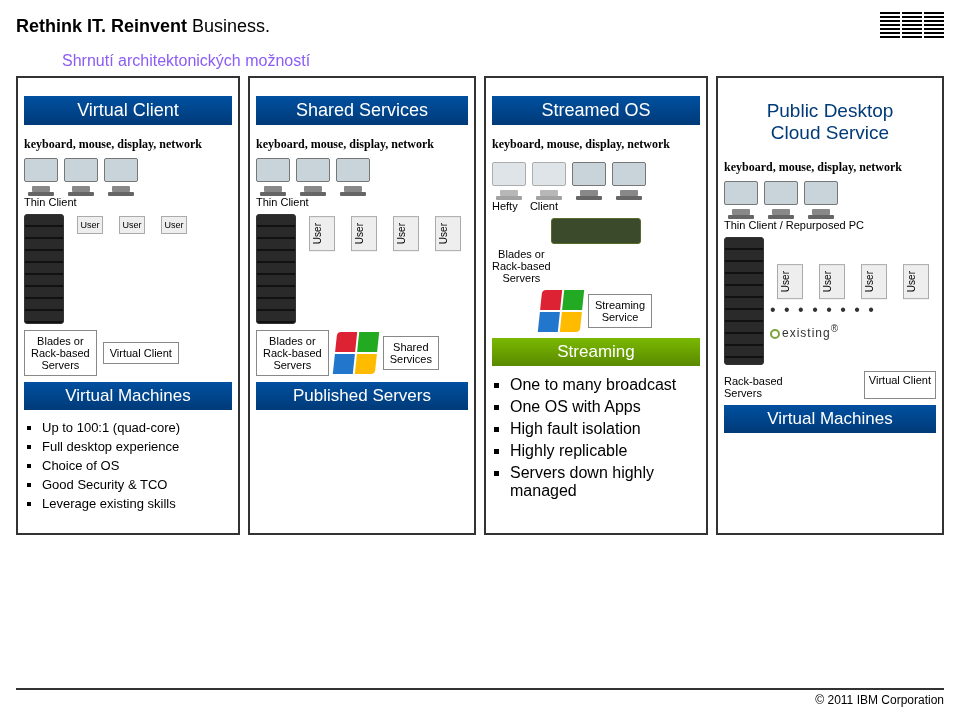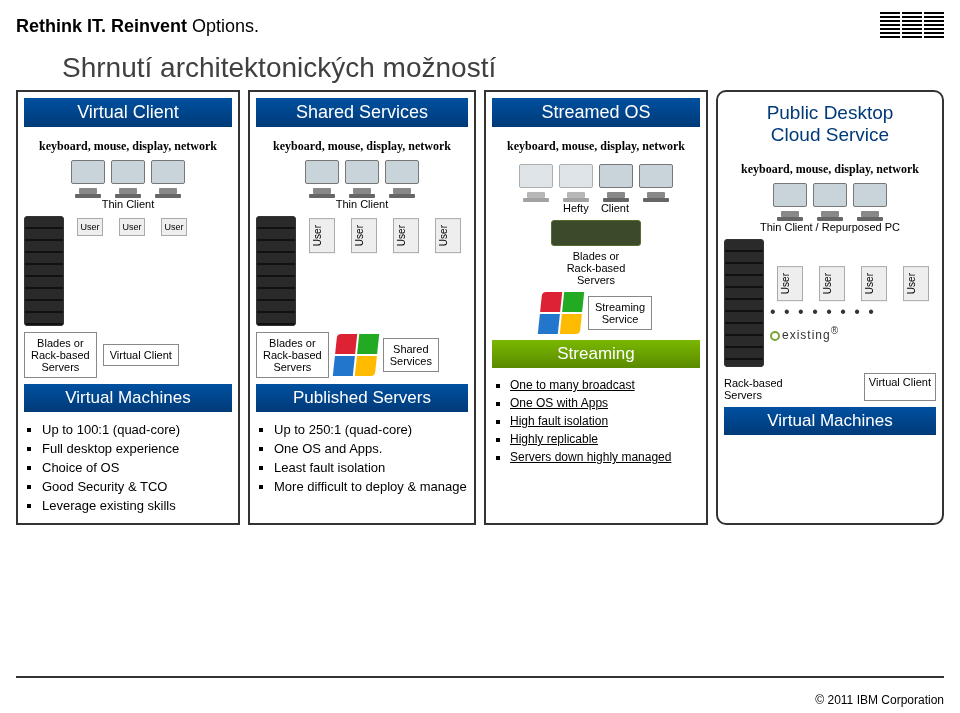--- a/index.html
+++ b/index.html
@@ -6,25 +6,25 @@
   html, body { width: 960px; height: 713px; font-family: Arial, Helvetica, sans-serif; background: #fff; color: #000; }
   body { position: relative; padding: 12px 16px 6px 16px; }
 
   .top-bar { display: flex; justify-content: space-between; align-items: center; }
   .tagline { font-size: 18px; }
   .tagline .bold { font-weight: 700; }
   .ibm-logo { display: flex; gap: 2px; }
   .ibm-logo span { display: inline-block; width: 20px; height: 28px; background:
     repeating-linear-gradient(to bottom, #000 0 2px, transparent 2px 4px); }
 
-  .section-title { color: #404040; font-size: 28px; margin: 12px 0 6px 46px; }
+  .section-title { color: #8b5cf6; font-size: 16px; margin: 12px 0 6px 46px; }
 
   .row { display: flex; gap: 8px; align-items: stretch; }
-  .col { border: 2px solid #333; padding: 6px 6px; display: flex; flex-direction: column; align-items: center; flex: 1 1 0; }
-  .col.cloud { flex: 0 0 220px; border-radius: 10px; }
+  .col { border: 2px solid #333; padding: 18px 6px; display: flex; flex-direction: column; align-items: flex-start; flex: 1 1 0; }
+  .col.cloud { flex: 0 0 220px; }
 
   .head-bar {
     width: 100%; padding: 4px 6px; text-align: center; font-size: 18px; color: #fff;
     background: linear-gradient(to bottom, #0050a0, #003a78);
   }
   .head-bar.noborder { background: none; color: #000; font-size: 18px; font-weight: 400; }
 
   .subcap { font-size: 12px; font-weight: 700; margin-top: 12px; font-family: Liberation Serif, serif; }
 
   
@@ -53,43 +53,43 @@
 
   .desktone { font-size:12px; color:#333; letter-spacing:1px; }
   .desktone .dot { display:inline-block; width:10px; height:10px; border:2px solid #7aa53a; border-radius:50%; vertical-align:-2px; margin-right:2px; }
   .dots { font-size:16px; letter-spacing:2px; color:#333; }
   .bottom-bar { width:100%; padding:4px 6px; text-align:center; color:#fff; font-size:17px; }
   .bottom-bar.blue { background: linear-gradient(to bottom, #0050a0, #003a78); }
   .bottom-bar.green { background: linear-gradient(to bottom, #7ab800, #5a8a00); }
 
   ul.bul { list-style: square; padding-left: 18px; margin-top: 6px; align-self:flex-start; }
   ul.bul li { font-size: 13px; margin: 4px 0; }
-  ul.bul.small li { font-size: 12px; text-decoration: underline; }
+  ul.bul.small li { font-size: 16px; }
   ul.bul.gray li::marker { color:#888; }
 
   .cloud-lower { display:flex; gap:8px; width:100%; }
   .cloud-vc { font-size:11px; border:1px solid #888; padding:2px 4px; }
 
-  .footer { position:absolute; left:16px; right:16px; bottom:6px; border-top:2px solid #333; text-align:right; font-size:12px; padding-top:15px; }
+  .footer { position:absolute; left:16px; right:16px; bottom:6px; border-top:2px solid #333; text-align:right; font-size:12px; padding-top:3px; }
 
   .spacer { flex:1 1 auto; }
   .center { text-align:center; }
   .w100 { width:100%; }
   .mt4 { margin-top:4px; }
   .mt6 { margin-top:6px; }
 
   .hefty-row { display:flex; gap:6px; align-items:flex-end; }
   .hefty-row .mon.shrink { opacity:.6; }
 </style>
 </head>
 <body>
 
 <div class="top-bar">
   <div class="tagline">
-    <span class="bold">Rethink IT. Reinvent</span><span> Options.</span>
+    <span class="bold">Rethink IT. Reinvent</span><span> Business.</span>
   </div>
   <div class="ibm-logo">
       <span></span>
       <span></span>
       <span></span>
     </div>
 </div>
 
 <div class="section-title">Shrnutí architektonických možností</div>
 
@@ -165,26 +165,20 @@
       <div class="winlogo">
           <span></span>
           <span></span>
           <span></span>
           <span></span>
         </div>
       <div class="mid-box" style="white-space:pre-line">Shared
 Services</div>
     </div>
     <div class="bottom-bar blue mt6">Published Servers</div>
-    <ul class="bul">
-      <li>Up to 250:1 (quad-core)</li>
-      <li>One OS and Apps.</li>
-      <li>Least fault isolation</li>
-      <li>More difficult to deploy &amp; manage</li>
-    </ul>
   </div>
 
   <div class="col">
     <div class="head-bar">Streamed OS</div>
     <div class="subcap">keyboard, mouse, display, network</div>
     <div class="hefty-row mt4">
       <div class="monitors">
           <div class="mon shrink">
             <div class="kb"></div>
           </div>

